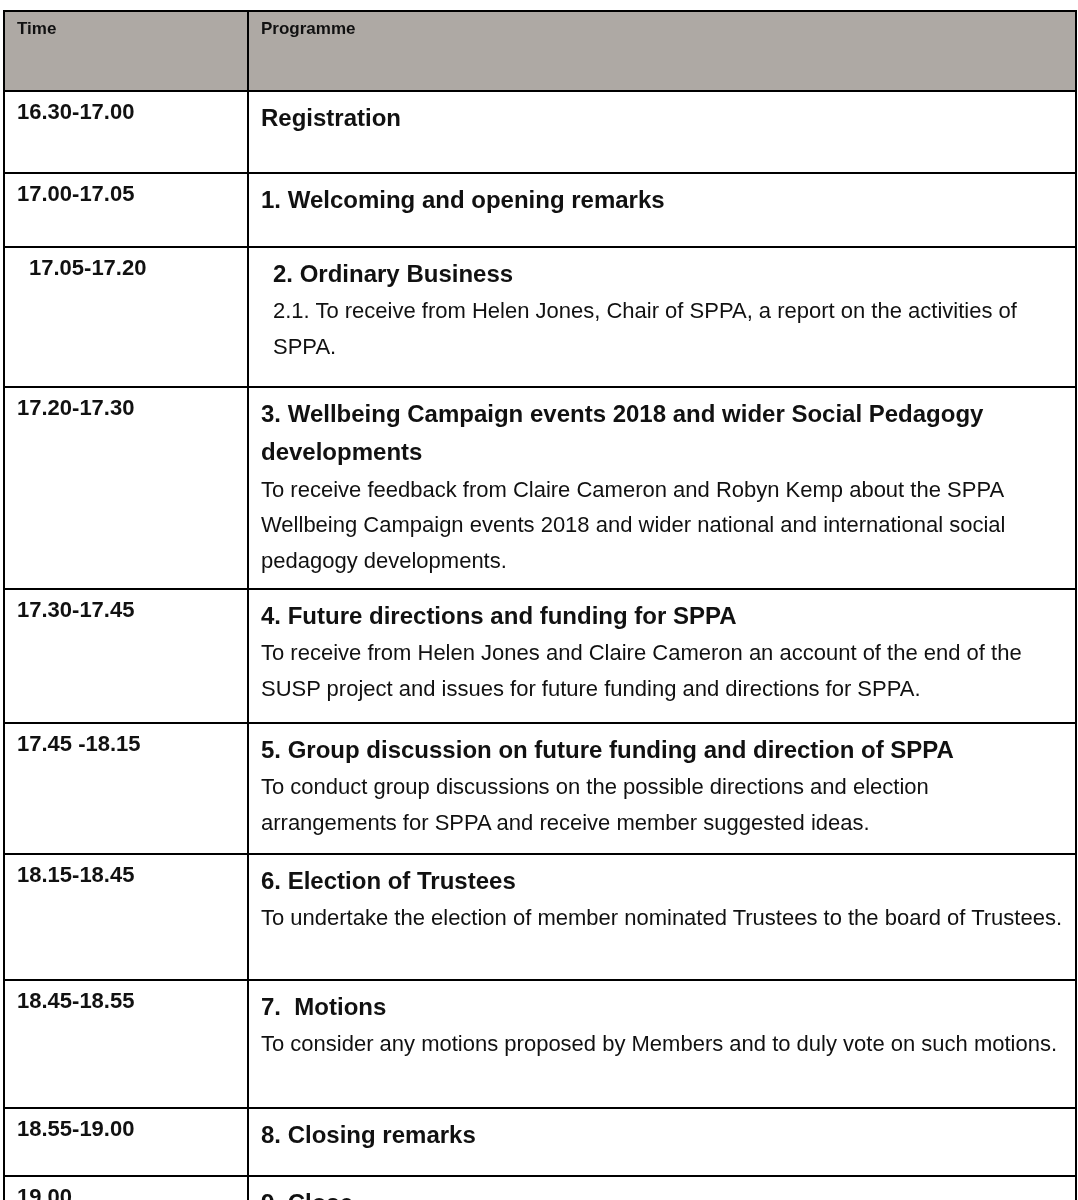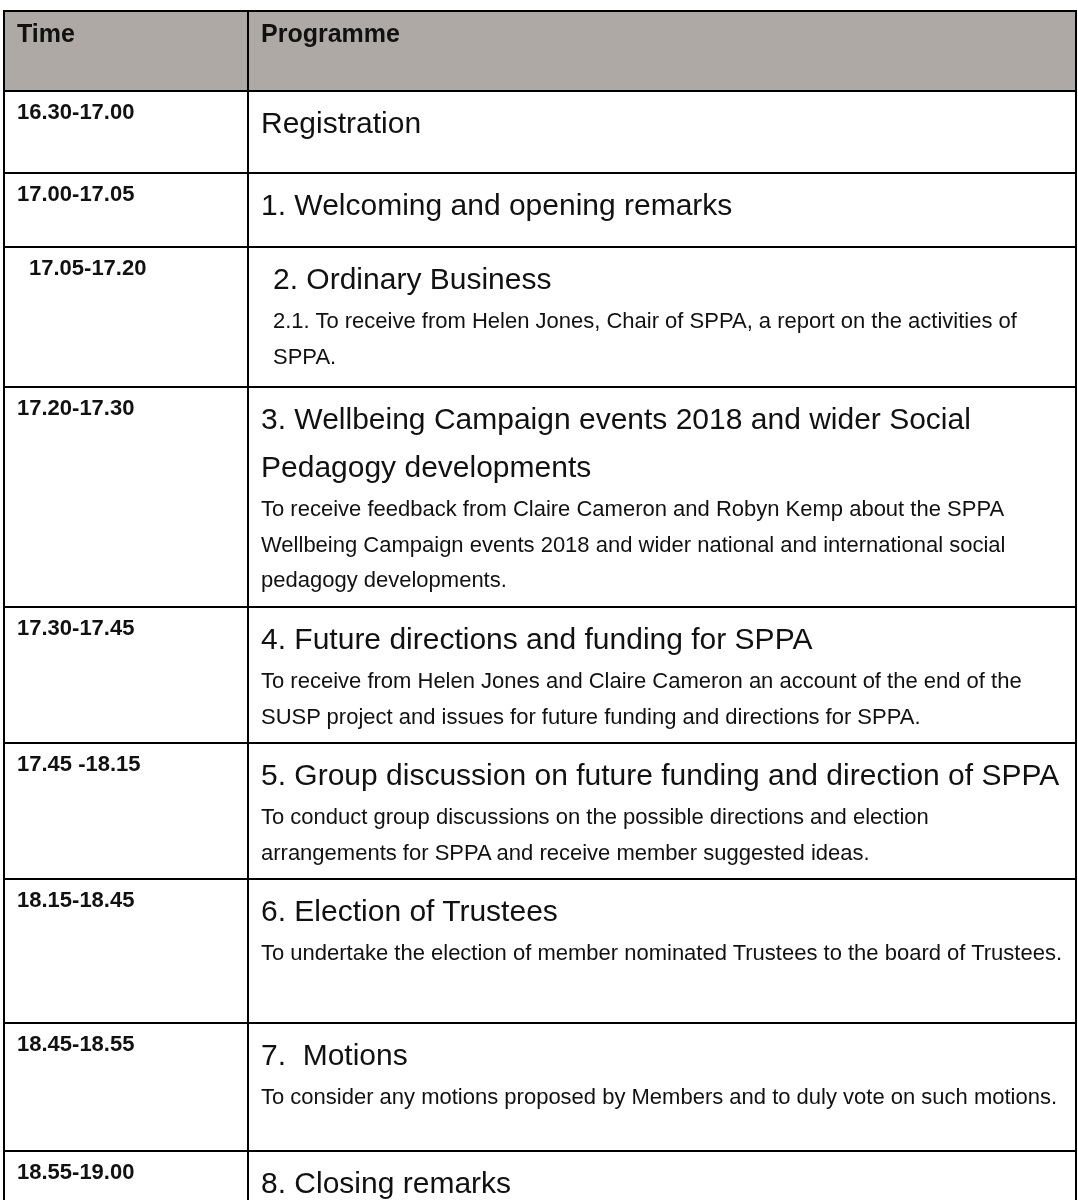--- a/index.html
+++ b/index.html
@@ -27,52 +27,52 @@
     vertical-align: top;
     padding: 7px 12px 8px 12px;
     box-sizing: border-box;
     text-align: left;
   }
   col.time-col { width: 244px; }
   col.prog-col { width: 828px; }
 
   th.hdr {
     background: #aea9a4;
-    font-size: 25px;
+    font-size: 17px;
     font-weight: bold;
     height: 80px;
   }
   td.time {
     font-size: 22px;
     font-weight: bold;
     white-space: nowrap;
   }
   .item-title {
-    font-size: 30px;
-    font-weight: normal;
+    font-size: 24px;
+    font-weight: bold;
     line-height: 1.6;
     white-space: pre-wrap;
     margin: 0;
   }
   .item-desc {
     font-size: 22px;
     font-weight: normal;
     line-height: 1.62;
     margin: 0;
   }
   
   tr.r0  td { height: 82px; }
   tr.r1  td { height: 74px; }
   tr.r2  td { height: 140px; padding-left: 24px; }
   tr.r3  td { height: 202px; border-radius: 26px; }
   tr.r4  td { height: 134px; border-radius: 28px; }
   tr.r5  td { height: 131px; }
-  tr.r6  td { height: 144px; }
+  tr.r6  td { height: 126px; }
   tr.r7  td { height: 128px; margin-left: 41px; }
-  tr.r8  td { height: 80px; }
+  tr.r8  td { height: 68px; }
   tr.r9  td { height: 40px; }
 </style>
 </head>
 <body>
 
 <div class="page">
   <table class="agenda">
     <colgroup>
       <col class="time-col">
       <col class="prog-col">

